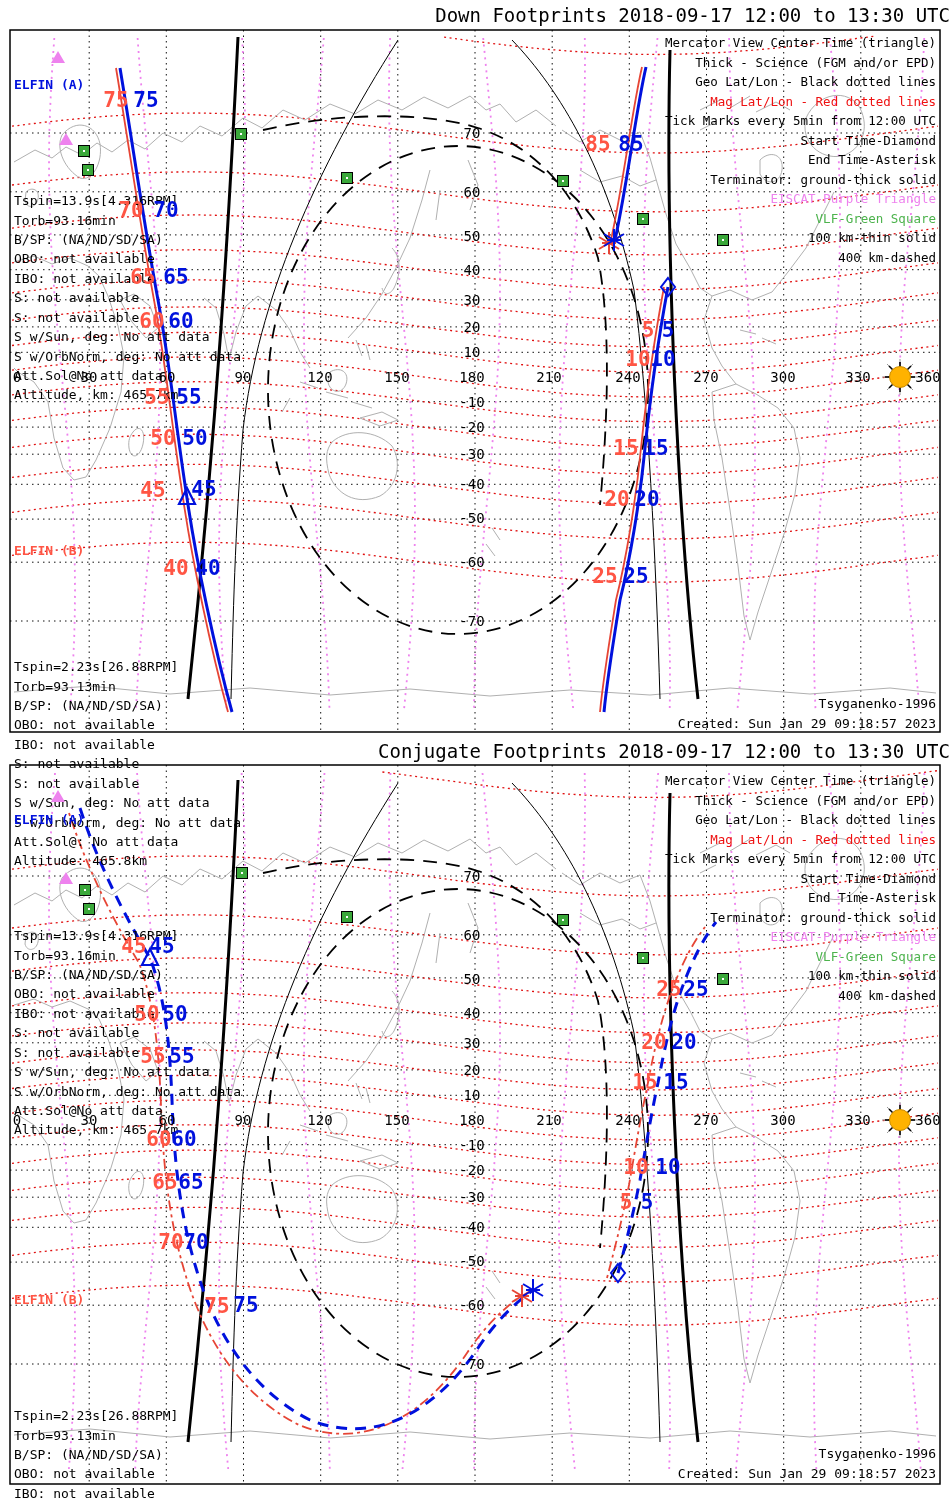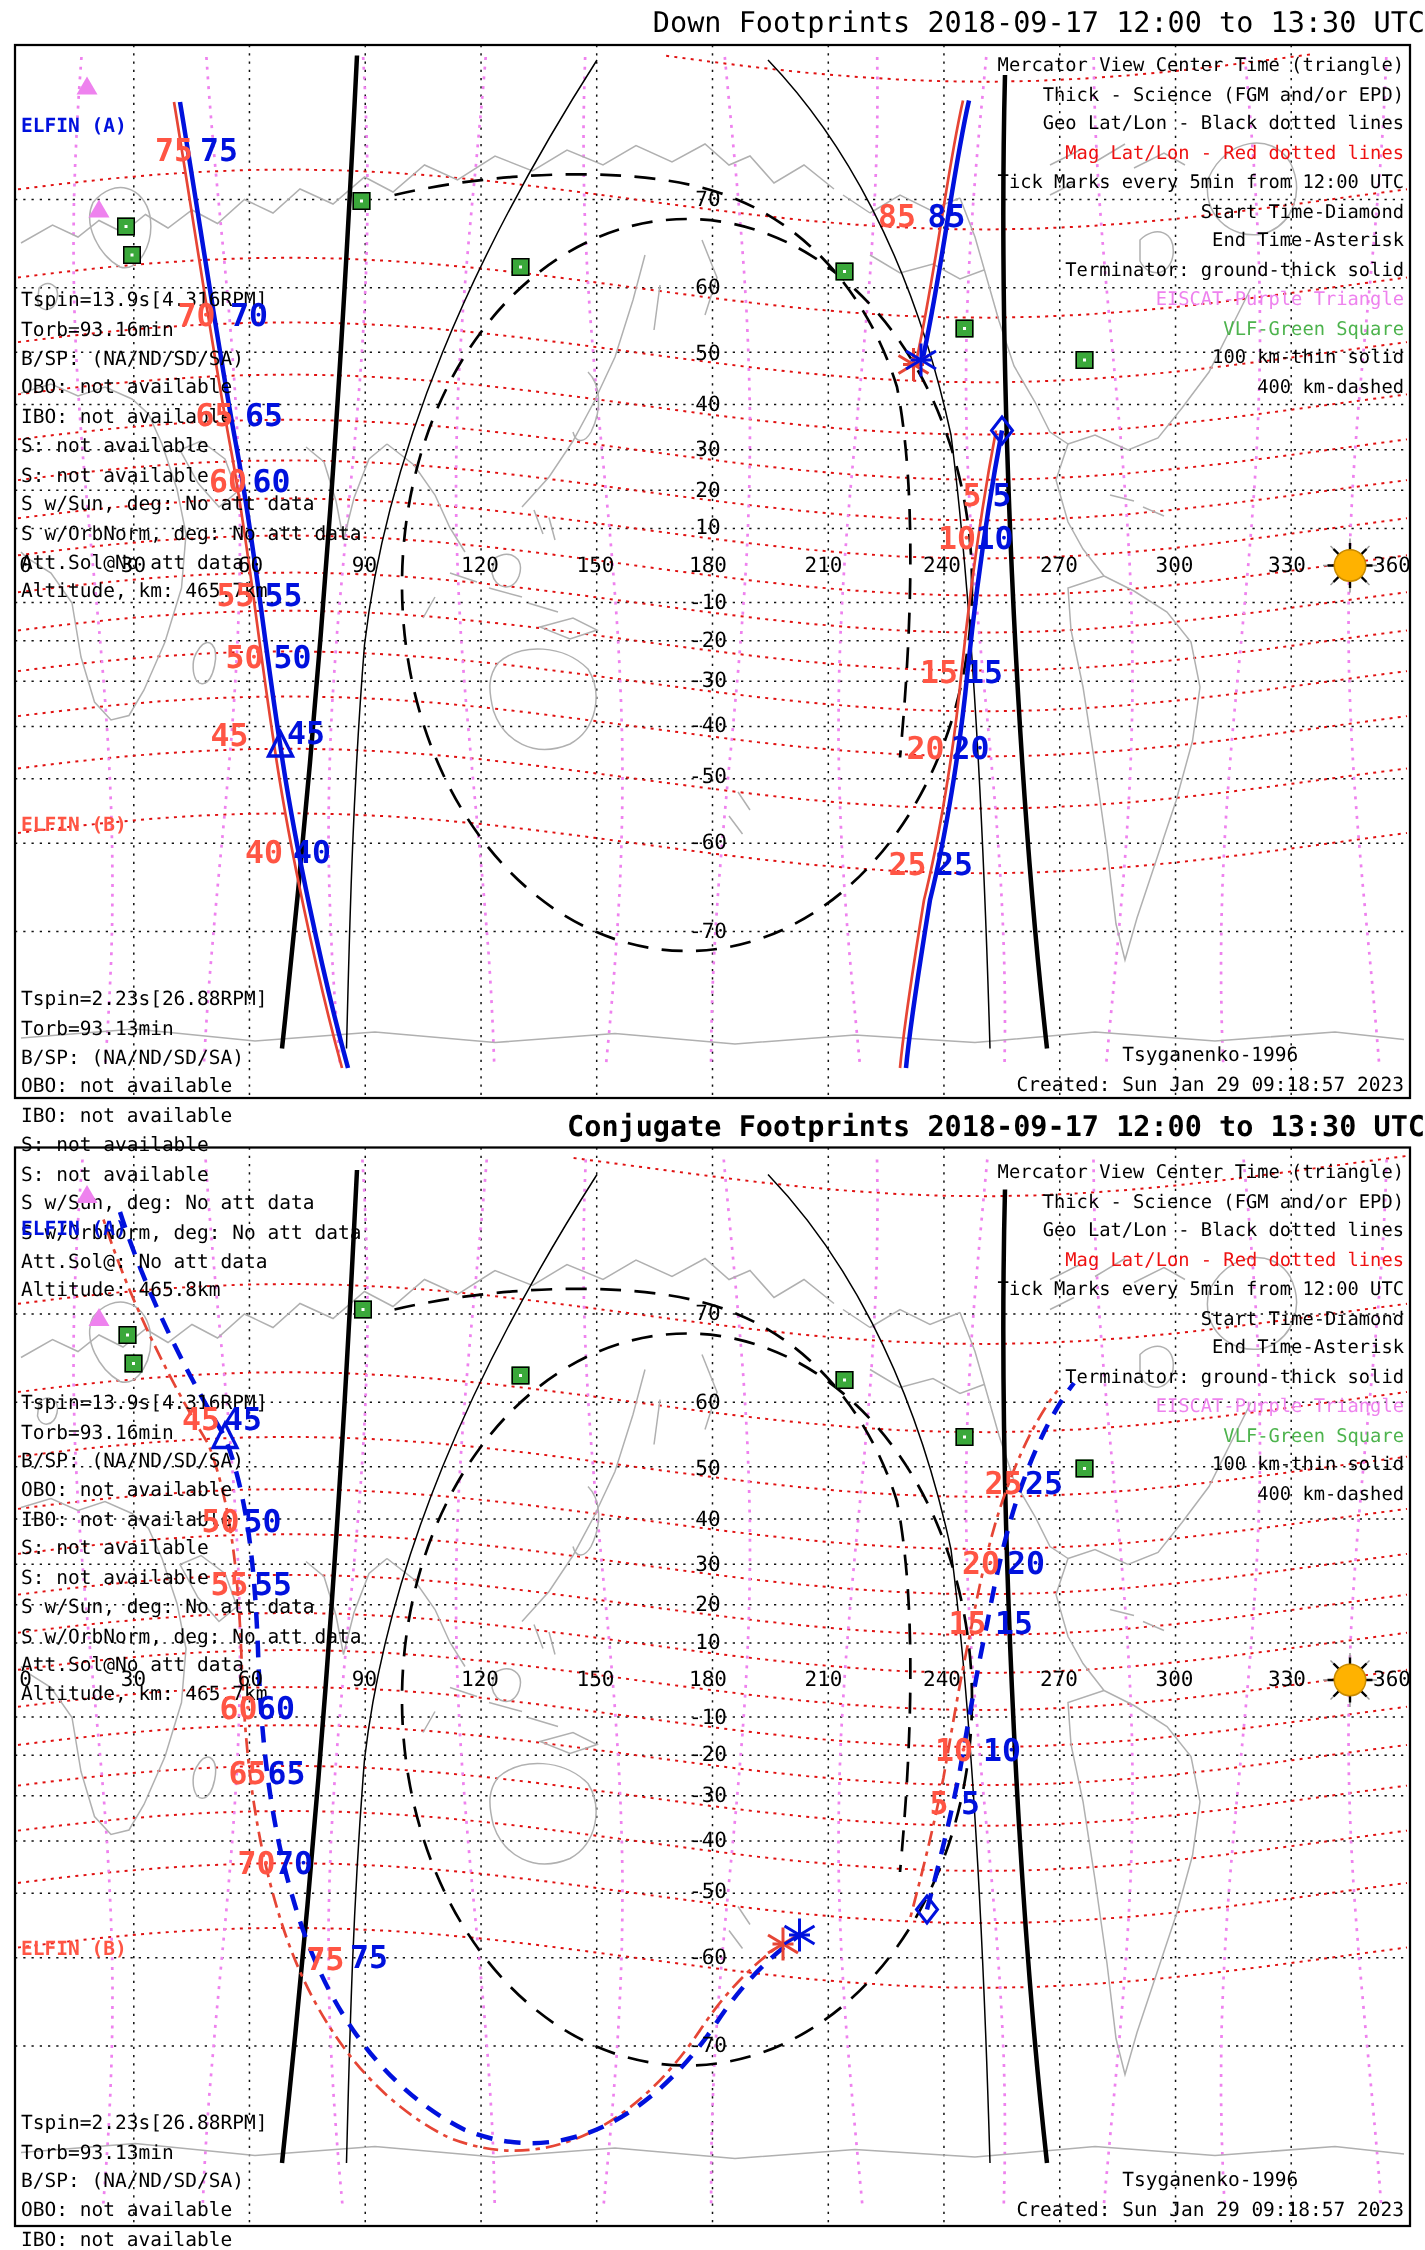--- a/index.html
+++ b/index.html
@@ -7,21 +7,21 @@
         font-family:"DejaVu Sans Mono","Liberation Mono",monospace;color:#000;}
   svg.bg{position:absolute;left:0;top:0;}
   .ptitle{position:absolute;left:0;width:950px;text-align:right;font-size:19px;
           letter-spacing:0px;white-space:pre;}
   .tblock{position:absolute;font-size:13px;line-height:19.4px;white-space:pre;}
   .iline{white-space:pre;}
   .hdrA{color:#0011dd;font-weight:bold;}
   .hdrB{color:#ff5544;font-weight:bold;}
   .legend{position:absolute;right:14px;text-align:right;font-size:12.5px;line-height:19.5px;}
   .lline{white-space:pre;}
-  .credits{position:absolute;right:14px;text-align:center;font-size:13px;line-height:20px;}
+  .credits{position:absolute;right:14px;text-align:right;font-size:13px;line-height:20px;}
   .pos{position:absolute;transform:translate(-50%,-50%);}
   .lonlab,.latlab{font-size:14px;background:transparent;}
   .mlab{font-size:21px;font-weight:bold;text-align:right;}
   .mlab.red{color:#ff5544;}
   .mlab.blue{color:#0011dd;}
   .vlfsq{width:12px;height:12px;background:#3aa83a;border:1.5px solid #000;box-sizing:border-box;}
   .vlfsq::after{content:"";position:absolute;left:4px;top:4px;width:2px;height:2px;background:#fff;}
   .eistri{width:0;height:0;border-left:7px solid transparent;border-right:7px solid transparent;
           border-bottom:12px solid #ee82ee;}
 </style>
@@ -268,21 +268,21 @@
       <div class="pos vlfsq" style="left: 563px; top: 181px;"></div>
       <div class="pos vlfsq" style="left: 643px; top: 219px;"></div>
       <div class="pos vlfsq" style="left: 723px; top: 240px;"></div>
     </div>
   <div>
 
   <div class="pos eistri" style="left: 58px; top: 57px;"></div>
       <div class="pos eistri" style="left: 66px; top: 139px;"></div>
     </div>
 
-  <div class="ptitle" style="top:740px;font-weight:bold;">Conjugate Footprints 2018-09-17 12:00 to 13:30 UTC</div>
+  <div class="ptitle" style="top:740px;">Conjugate Footprints 2018-09-17 12:00 to 13:30 UTC</div>
 
   <div class="tblock" style="left:14px;top:771px;">
     <div class="iline hdrA">ELFIN (A)</div>
     <div>
       
     <div class="iline">Tspin=13.9s[4.316RPM]</div><div class="iline">Torb=93.16min</div><div class="iline">B/SP: (NA/ND/SD/SA)</div><div class="iline">OBO: not available</div><div class="iline">IBO: not available</div><div class="iline">S: not available</div><div class="iline">S: not available</div><div class="iline">S w/Sun, deg: No att data</div><div class="iline">S w/OrbNorm, deg: No att data</div><div class="iline">Att.Sol@No att data</div><div class="iline">Altitude, km: 465.7km</div></div>
   </div>
 
   <div class="tblock" style="left:14px;top:1251px;">
     <div class="iline hdrB">ELFIN (B)</div>

